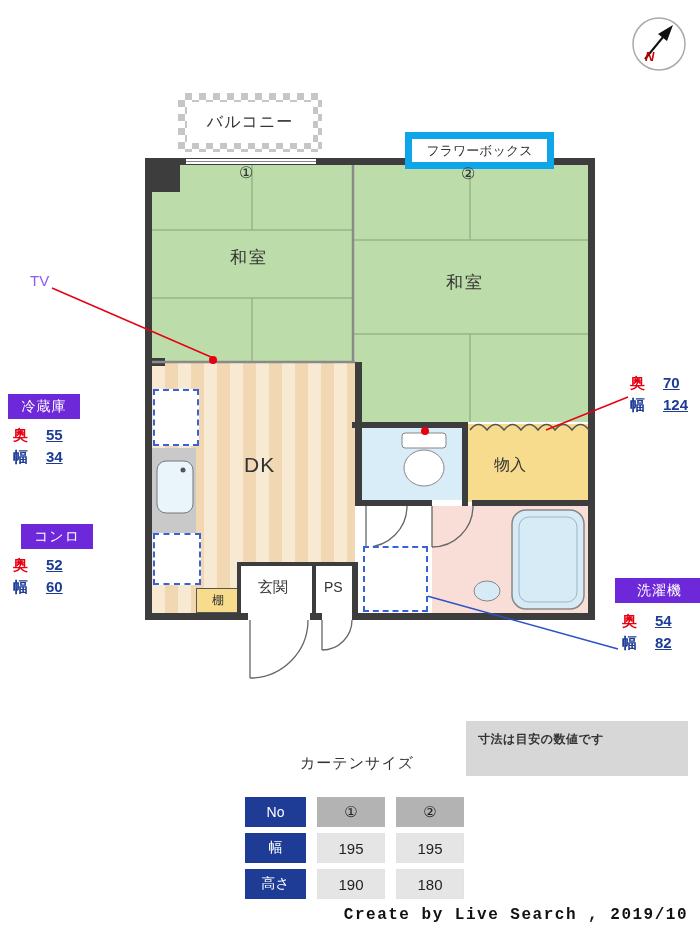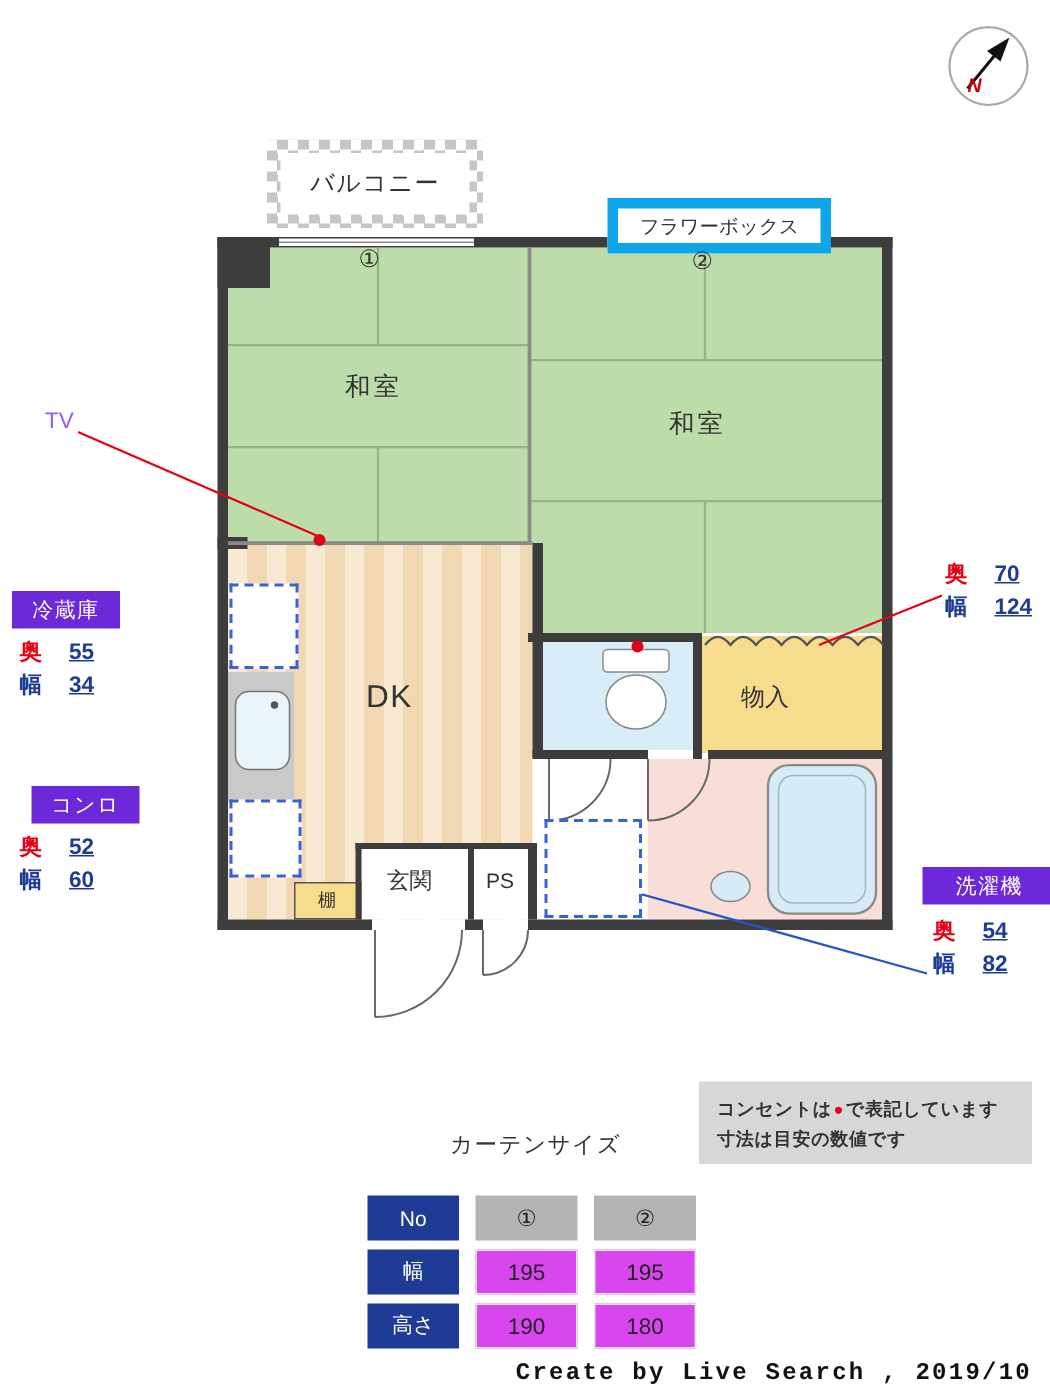--- a/index.html
+++ b/index.html
@@ -47,21 +47,21 @@
   .red-text{color:#8b5cf6;}
   
   .ctitle{left:300px;top:754px;font-size:15px;letter-spacing:1px;}
   .ctable{
     position:absolute;left:245px;top:797px;z-index:4;display:grid;
     grid-template-columns:61px 68px 68px;grid-auto-rows:30px;gap:6px 11px;
   }
   .ctable .cell{display:flex;align-items:center;justify-content:center;font-size:15px;}
   .ctable .th{background:#1e3c96;color:#fff;font-size:14px;}
   .ctable .td-gray{background:#b3b3b3;color:#222;}
-  .ctable .td-val{background:#d946ef;border:1px solid #e3e3e3;color:#222;}
+  .ctable .td-val{background:#e5e5e5;border:1px solid #e3e3e3;color:#222;}
   .note{
     position:absolute;left:466px;top:721px;width:222px;height:55px;background:#d7d7d7;z-index:4;
     box-sizing:border-box;padding:9px 12px;font-size:12px;font-weight:bold;line-height:19px;
     letter-spacing:.5px;color:#333;
   }
   .note .dot{color:#e60012;font-size:11px;padding:0 1px;}
   .credit{
     position:absolute;right:12px;top:906px;z-index:4;font-family:"Liberation Mono", monospace;
     font-weight:bold;font-size:16px;letter-spacing:1.5px;color:#111;
   }
@@ -252,17 +252,16 @@
   <div class="cell td-gray">②</div>
   <div class="cell th">幅</div>
   <div class="cell td-val">195</div>
   <div class="cell td-val">195</div>
   <div class="cell th">高さ</div>
   <div class="cell td-val">190</div>
   <div class="cell td-val">180</div>
 </div>
 
 <div class="note">
-  <div><span>コンセントは</span><span class="dot">●</span><span>で表記しています</span></div>
   <div>寸法は目安の数値です</div>
 </div>
 
 <div class="credit">Create by Live Search , 2019/10</div>
 
 </body></html>

